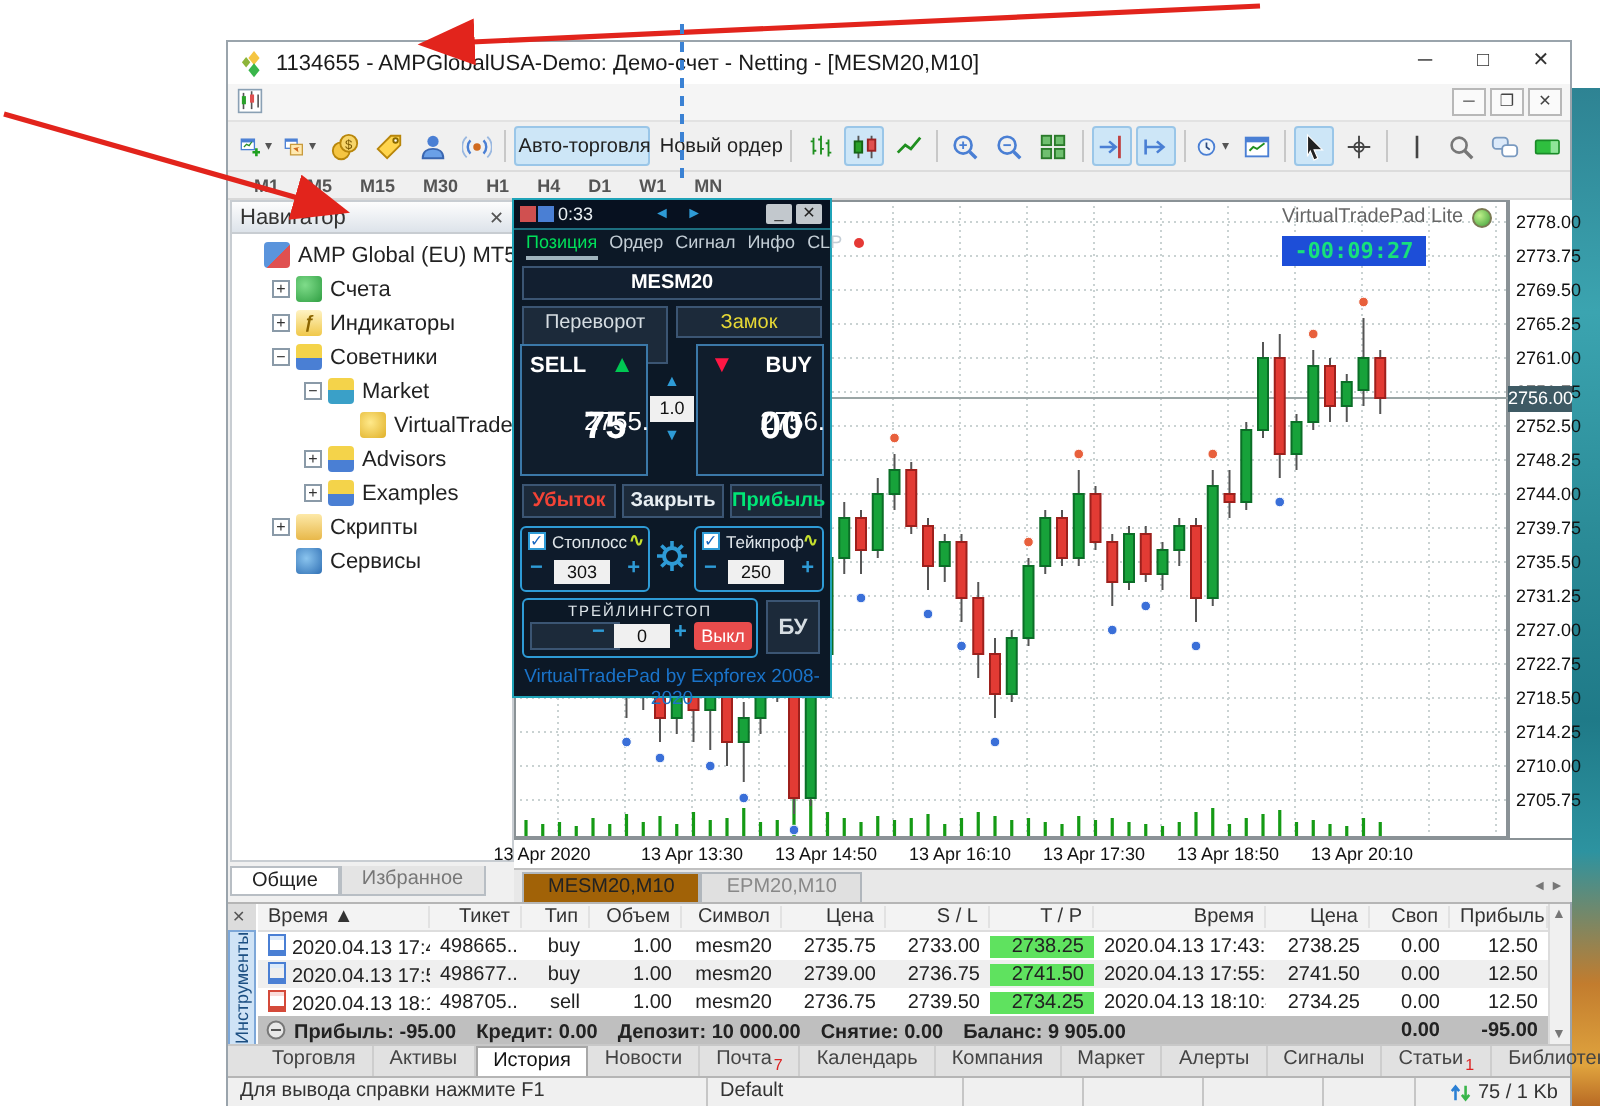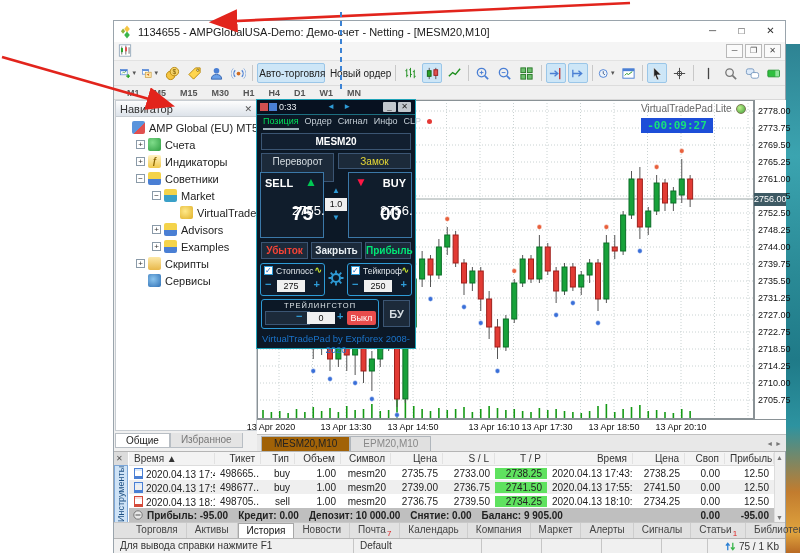--- a/index.html
+++ b/index.html
@@ -688,21 +688,21 @@
       <div class="cur-price" id="cur-price" style="top: 93px;">2756.00</div>
       <div class="watermark">
         <span>VirtualTradePad  Lite</span>
           <span class="wm-icon"></span>
       </div>
       <div class="timer">-00:09:27</div>
       <div class="time-axis" id="time-axis">
           <div class="ttick" style="left: 14px;">13 Apr 2020</div>
           <div class="ttick" style="left: 89px;">13 Apr 13:30</div>
           <div class="ttick" style="left: 156px;">13 Apr 14:50</div>
-          <div class="ttick" style="left: 237px;">13 Apr 16:10</div>
+          <div class="ttick" style="left: 223px;">13 Apr 16:10</div>
           <div class="ttick" style="left: 290px;">13 Apr 17:30</div>
           <div class="ttick" style="left: 357px;">13 Apr 18:50</div>
           <div class="ttick" style="left: 424px;">13 Apr 20:10</div>
         </div>
       <div class="chart-tabbar" id="chart-tabbar">
           <span class="chart-tab active">MESM20,M10</span>
           <span class="chart-tab">EPM20,M10</span>
           <span class="tab-arrows">◄  ►</span>
         </div>
     </div>
@@ -750,21 +750,21 @@
 
       <div class="p-btn p-act" style="left:4px;width:47px;color:#f44336">Убыток</div>
       <div class="p-btn p-act" style="left:54px;width:51px;color:#e8eef2">Закрыть</div>
       <div class="p-btn p-act" style="left:108px;width:46px;color:#00e676">Прибыль</div>
 
       <div class="p-sltp" style="left:3px">
         <span class="p-chk">✓</span>
         <span class="lab">Стоплосс</span>
         <span class="p-wave">∿</span>
         <span class="p-mp" style="left:4px">−</span>
-        <span class="p-val" style="left:16px">275</span>
+        <span class="p-val" style="left:16px">303</span>
         <span class="p-mp" style="right:4px">+</span>
       </div>
       <div class="p-gear">
         <svg viewBox="0 0 16 16" width="16" height="16">
             <circle cx="8" cy="8" r="4" fill="none" stroke="#2e9bd6" stroke-width="2"></circle>
             <g stroke="#2e9bd6" stroke-width="1.8">
               <path d="M8 0.5v3M8 12.5v3M0.5 8h3M12.5 8h3M2.7 2.7l2.1 2.1M11.2 11.2l2.1 2.1M13.3 2.7l-2.1 2.1M4.8 11.2l-2.1 2.1"></path>
             </g>
           </svg>
       </div>

